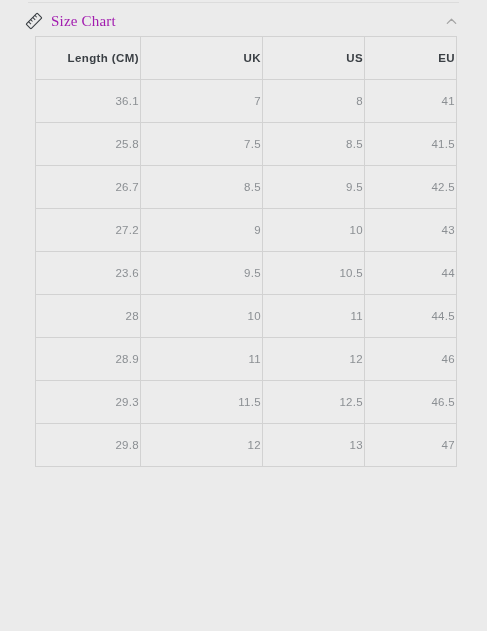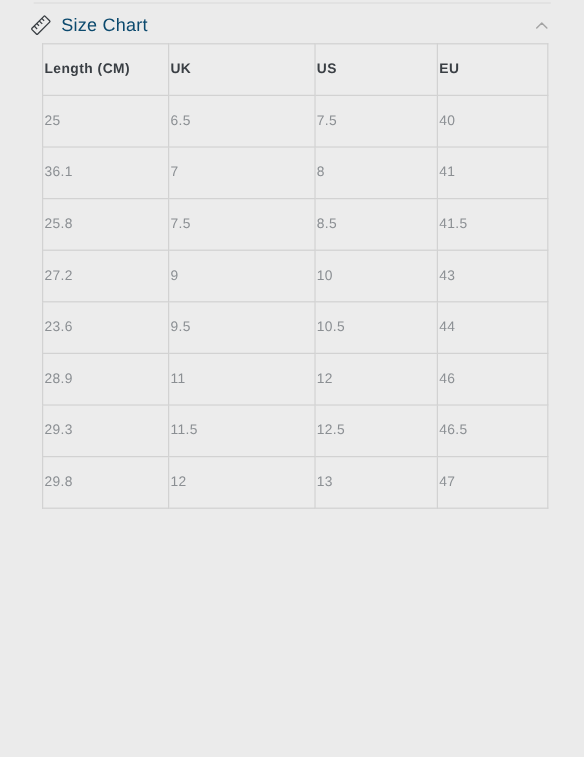--- a/index.html
+++ b/index.html
@@ -39,23 +39,23 @@
     cursor: pointer;
   }
   .ruler-icon {
     width: 20px;
     height: 20px;
     flex: 0 0 20px;
     display: block;
     margin-right: 7px;
   }
   .section-title {
-    font-family: Liberation Sans, sans-serif;
+    font-family: Liberation Serif, serif;
     font-size: 15px;
-    color: #0c4a6e;
+    color: #a21caf;
     letter-spacing: 0.2px;
     line-height: 1;
     flex: 1 1 auto;
   }
   .chevron-icon {
     width: 15px;
     height: 15px;
     flex: 0 0 15px;
     display: block;
     opacity: 0.55;
@@ -75,21 +75,21 @@
     background: #ececec;
   }
   table.size-table col.c-len { width: 105px; }
   table.size-table col.c-uk  { width: 122px; }
   table.size-table col.c-us  { width: 102px; }
   table.size-table col.c-eu  { width: 92px; }
 
   table.size-table th,
   table.size-table td {
     border: 1px solid #d2d2d2;
-    text-align: left;
+    text-align: right;
     vertical-align: middle;
     background: #ececec;
   }
   table.size-table th {
     height: 40px;
     font-size: 11.5px;
     font-weight: bold;
     color: #3a3f44;
     letter-spacing: 0.4px;
   }
@@ -137,50 +137,56 @@
     <thead>
       <tr>
         <th>Length (CM)</th>
         <th>UK</th>
         <th>US</th>
         <th>EU</th>
       </tr>
     </thead>
     <tbody>
       <tr>
-        <td>25</td>
-        <td>6.5</td>
-        <td>7.5</td>
-        <td>40</td>
-      </tr>
-      <tr>
         <td>36.1</td>
         <td>7</td>
         <td>8</td>
         <td>41</td>
       </tr>
       <tr>
         <td>25.8</td>
         <td>7.5</td>
         <td>8.5</td>
         <td>41.5</td>
       </tr>
       <tr>
+        <td>26.7</td>
+        <td>8.5</td>
+        <td>9.5</td>
+        <td>42.5</td>
+      </tr>
+      <tr>
         <td>27.2</td>
         <td>9</td>
         <td>10</td>
         <td>43</td>
       </tr>
       <tr>
         <td>23.6</td>
         <td>9.5</td>
         <td>10.5</td>
         <td>44</td>
       </tr>
       <tr>
+        <td>28</td>
+        <td>10</td>
+        <td>11</td>
+        <td>44.5</td>
+      </tr>
+      <tr>
         <td>28.9</td>
         <td>11</td>
         <td>12</td>
         <td>46</td>
       </tr>
       <tr>
         <td>29.3</td>
         <td>11.5</td>
         <td>12.5</td>
         <td>46.5</td>

